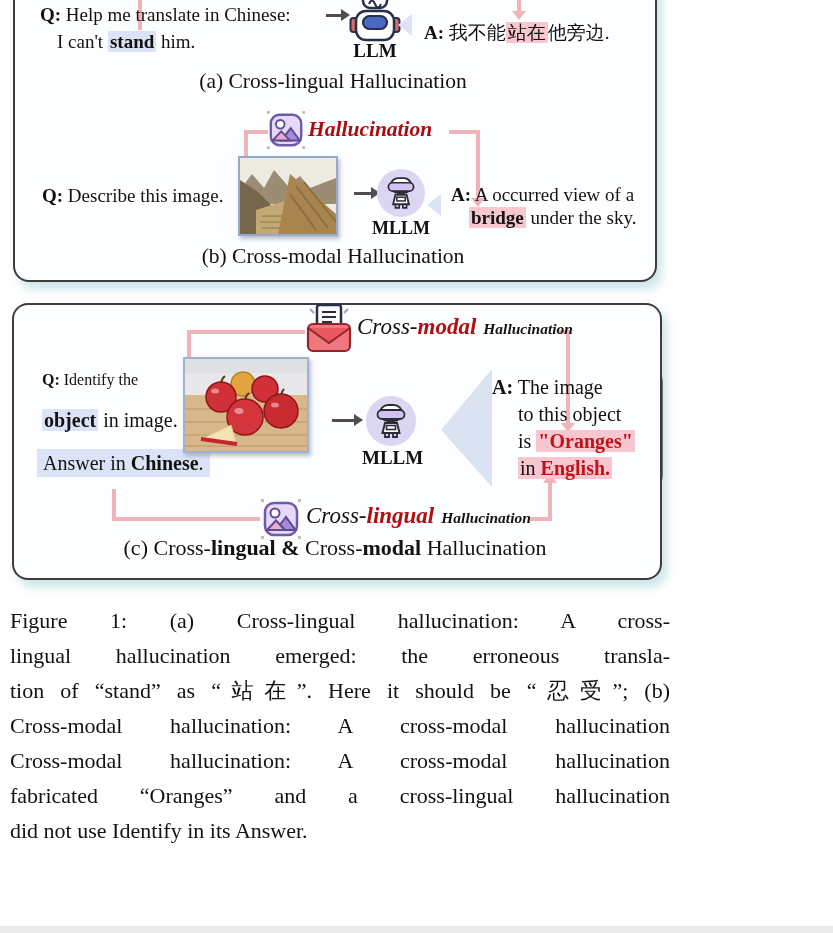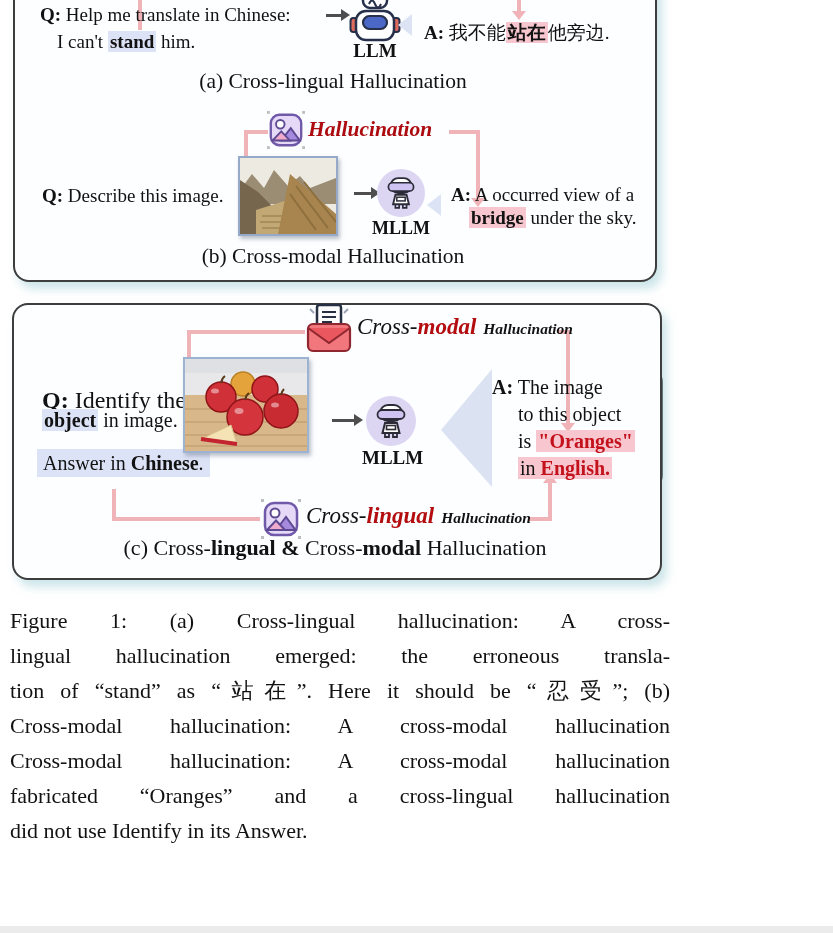--- a/index.html
+++ b/index.html
@@ -58,21 +58,21 @@
       <rect x="3.5" y="18" width="7" height="14" rx="3" fill="#df6a5e" stroke="#26304a" stroke-width="2"></rect>
       <rect x="45.5" y="18" width="7" height="14" rx="3" fill="#df6a5e" stroke="#26304a" stroke-width="2"></rect>
       <rect x="9" y="11" width="38" height="29" rx="10" fill="#ffffff" stroke="#26304a" stroke-width="2.5"></rect>
       <rect x="16" y="16" width="24" height="13" rx="6.5" fill="#4c68c6" stroke="#26304a" stroke-width="2.2"></rect>
     </svg>
   </div>
   <div class="mlabel" style="left:345px;top:40px;width:60px;font-size:19px;">LLM</div>
 
   <div class="tail" style="left:398px;top:14px;border-top:11px solid transparent;border-bottom:11px solid transparent;border-right:14px solid #dce3f4;"></div>
   <div class="bubble" style="left:411px;top:6px;width:218px;height:50px;">
-    <div class="btxt qa" style="left:11px;top:12px;"><b>A:</b> <span>我不能</span><span class="hl-pink" style="font-weight:bold;">站在</span><span>他旁边.</span></div>
+    <div class="btxt qa" style="left:11px;top:12px;"><b>A:</b> <span>我不能</span><span class="hl-pink" style="font-weight:normal;">站在</span><span>他旁边.</span></div>
   </div>
   <div class="con" style="left:517px;top:0;width:4px;height:12px;"></div>
   <div class="pah-d" style="left:512px;top:11px;"></div>
 
   <div class="pcaption" style="left:13px;top:69px;width:640px;">(a) Cross-lingual Hallucination</div>
 
   <div class="abs" style="left:267px;top:111px;z-index:4;">
     <svg width="38" height="38" viewBox="-2 -2 40 40">
       <rect x="-2" y="-2" width="3" height="3" fill="#bfbfbf"></rect>
         <rect x="35" y="-2" width="3" height="3" fill="#bfbfbf"></rect>
@@ -145,21 +145,21 @@
       <span class="small">Hallucination</span>
   </div>
 
   <div class="con" style="left:187px;top:330px;width:118px;height:3.5px;"></div>
   <div class="con" style="left:187px;top:330px;width:3.5px;height:31px;"></div>
   <div class="con" style="left:558px;top:330px;width:12px;height:3.5px;"></div>
   <div class="con" style="left:566px;top:330px;width:3.5px;height:95px;"></div>
   <div class="pah-d" style="left:561px;top:423px;"></div>
 
   <div class="bubble" style="left:28px;top:352px;width:307px;height:147px;border-radius:15px;">
-    <div class="btxt" style="left:12px;top:33px;font-size:24px;"><b>Q:</b> <span>Identify the</span></div>
+    <div class="btxt" style="left:12px;top:17px;font-size:16px;"><b>Q:</b> <span>Identify the</span></div>
     <div class="btxt" style="left:12px;top:55px;font-size:20px;"><span class="hl-lav" style="font-weight:bold;">object</span><span> in image.</span></div>
     <div class="btxt" style="left:7px;top:98px;font-size:20px;"><span class="hl-lav" style="padding:3px 6px;"><span>Answer in </span><b>Chinese</b><span>.</span></span></div>
   </div>
   <div class="photo" style="left:183px;top:357px;width:122px;height:92px;border-color:#9db3d2;">
     <svg width="122" height="92" viewBox="0 0 122 92">
       <rect width="122" height="92" fill="#e8e8ea"></rect>
       <rect y="0" width="122" height="14" fill="#dfe0e3"></rect>
       <rect y="36" width="122" height="56" fill="#d8b88a"></rect>
       <path d="M0,50 h122 M0,63 h122 M0,76 h122 M0,87 h122" stroke="#c3a071" stroke-width="2" opacity="0.7"></path>
       <circle cx="58" cy="25" r="12" fill="#e5a33c" stroke="#b97f22" stroke-width="1.5"></circle>

